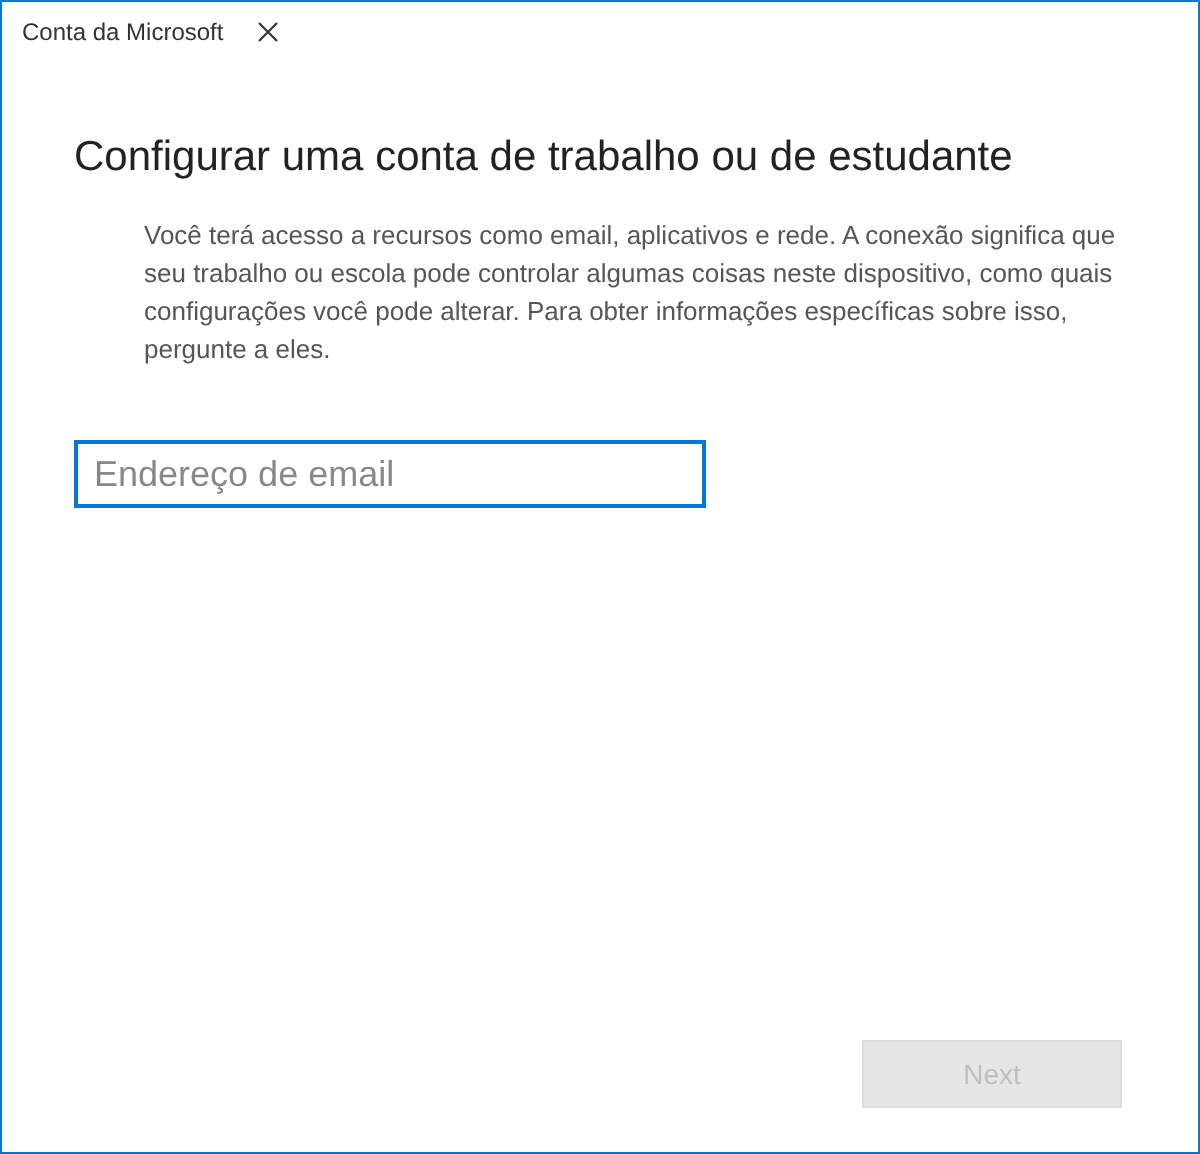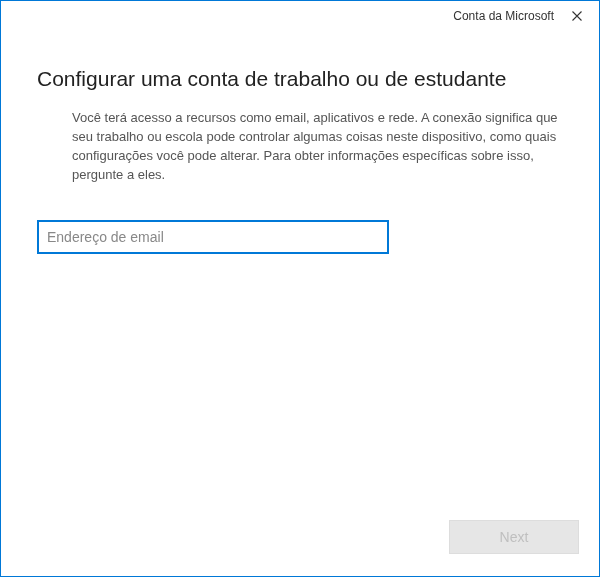--- a/index.html
+++ b/index.html
@@ -15,21 +15,21 @@
       height: 577px;
       border: 1px solid #0078d7;
       display: flex;
       flex-direction: column;
       position: relative;
     }
     .titlebar {
       height: 30px;
       display: flex;
       align-items: center;
-      justify-content: flex-end;
+      justify-content: flex-start;
       padding-left: 10px;
       font-size: 12px;
       color: #333;
     }
     .titlebar-title { line-height: 30px; }
     .close-btn {
       width: 45px;
       height: 30px;
       display: flex;
       align-items: center;
@@ -52,34 +52,34 @@
       margin-bottom: 18px;
     }
     .description {
       font-size: 13px;
       color: #555;
       line-height: 1.45;
       margin-bottom: 36px;
       margin-left: 35px;
     }
     .email-input {
-      width: 352px;
+      width: 316px;
       height: 34px;
       border: 2px solid #0078d7;
       padding: 0 8px;
-      font-size: 14px;
+      font-size: 18px;
       font-family: inherit;
       outline: none;
       color: #333;
     }
     .email-input::placeholder { color: #888; }
     .footer {
       position: absolute;
       bottom: 22px;
-      right: 20px;
+      right: 38px;
     }
     .next-btn {
       width: 130px;
       height: 34px;
       background: #e6e6e6;
       border: 1px solid #ddd;
       color: #bfbfbf;
       font-size: 14px;
       font-family: inherit;
       cursor: default;

